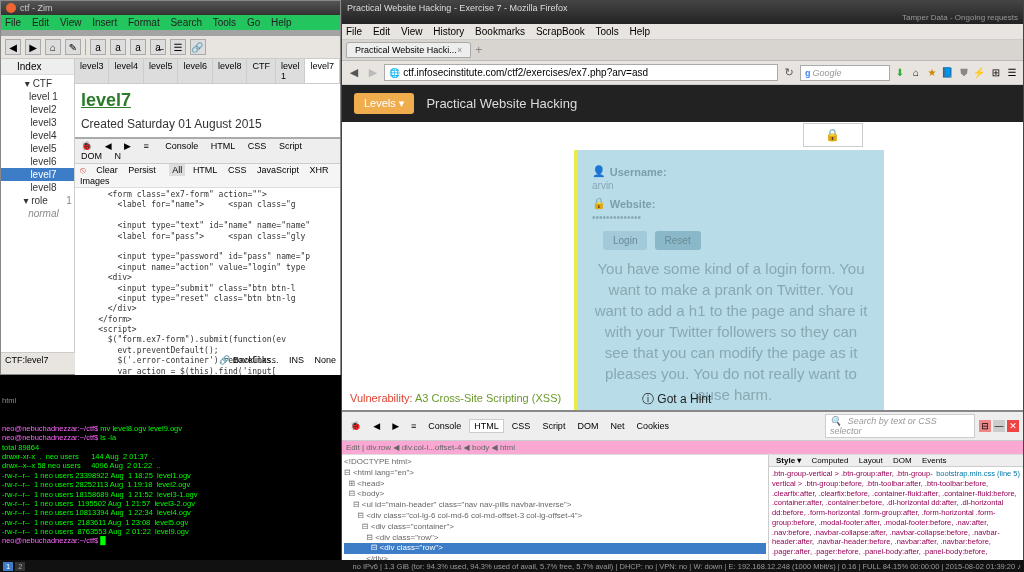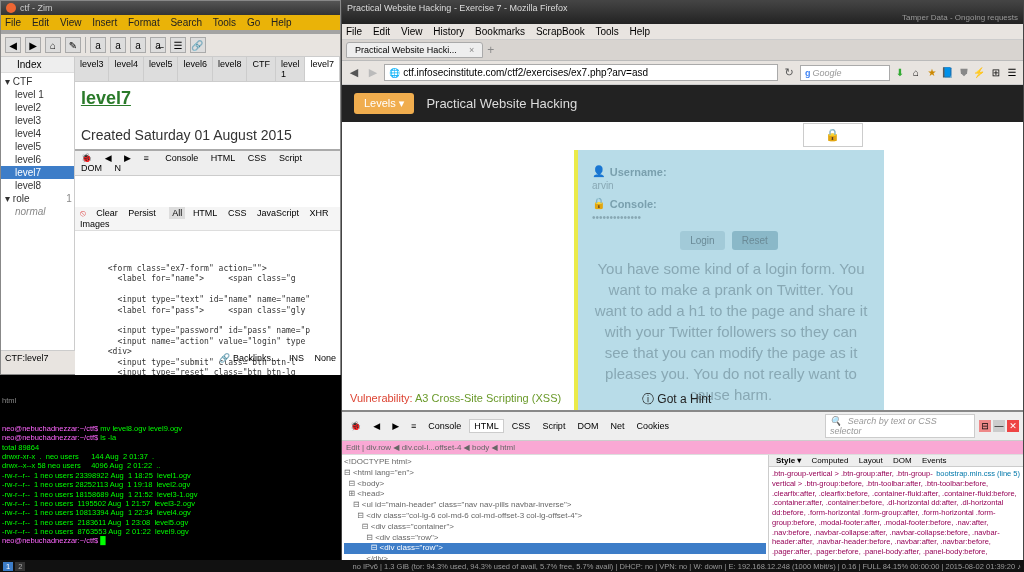--- a/index.html
+++ b/index.html
@@ -2,80 +2,80 @@
 <html><head>
 <meta charset="utf-8">
 <style>
 * { margin: 0; padding: 0; box-sizing: border-box; font-family: sans-serif; }
 body { width: 1024px; height: 572px; background: #000; position: relative; overflow: hidden; font-size: 10px; }
 
 
 .zim { position: absolute; left: 0; top: 0; width: 341px; height: 375px; background: #e8e4e0; border: 1px solid #888; }
 .zim-title { background: linear-gradient(#555,#333); color: #ccc; font-size: 9px; padding: 2px 5px; display: flex; align-items: center; }
 .zim-title-icon { width: 10px; height: 10px; background: #e63; border-radius: 50%; margin-right: 4px; }
-.zim-menu { background: #eab308; padding: 2px 4px; font-size: 10px; color: #222; border-bottom: 4px solid #a3a3a3; }
+.zim-menu { background: #22c55e; padding: 2px 4px; font-size: 10px; color: #222; border-bottom: 6px solid #a3a3a3; }
 .zim-menu span { margin-right: 8px; cursor: pointer; }
 .zim-toolbar { background: #e8e4e0; padding: 3px 4px; border-bottom: 1px solid #ccc; display: flex; gap: 4px; }
 .zim-toolbar .tb { width: 16px; height: 16px; background: #ddd; border: 1px solid #aaa; display: flex; align-items: center; justify-content: center; font-size: 10px; }
 .zim-body { display: flex; height: calc(100% - 80px); }
 .zim-sidebar { width: 110px; background: #fff; border-right: 1px solid #ccc; font-size: 10px; overflow: hidden; }
 .zim-sidebar .hdr { padding: 2px 16px; background: #eee; border-bottom: 1px solid #ddd; }
 .zim-tree { padding: 2px 0; }
-.zim-tree div { padding: 1px 2px 1px 14px; color: #333; cursor: pointer; }
+.zim-tree div { padding: 1px 2px 1px 14px; color: #333; cursor: pointer; text-align: center; }
 .zim-tree .root { padding-left: 4px; }
 .zim-tree .sel { background: #3d7dc8; color: #fff; }
 .zim-tree .exp { padding-left: 4px; color: #333; }
 .zim-content { flex: 1; background: #fff; display: flex; flex-direction: column; }
 .zim-tabs { display: flex; background: #e8e4e0; border-bottom: 1px solid #ccc; font-size: 9px; }
 .zim-tabs span { padding: 2px 5px; border-right: 1px solid #ccc; background: #ddd; cursor: pointer; }
 .zim-tabs .active { background: #fff; }
 .zim-page { padding: 6px; }
 .zim-page h1 { color: #2a7a2a; font-size: 18px; font-weight: bold; text-decoration: underline; }
-.zim-page .date { font-size: 14px; color: #333; margin-top: 18px; }
-.zim-devtools { border-top: 2px solid #aaa; flex: 1; display: flex; flex-direction: column; font-size: 9px; gap: 31px; }
+.zim-page .date { font-size: 12px; color: #333; margin-top: 6px; }
+.zim-devtools { border-top: 2px solid #aaa; flex: 1; display: flex; flex-direction: column; font-size: 9px; }
 .zim-dt-tabs { background: #eee; padding: 2px; border-bottom: 1px solid #ccc; }
 .zim-dt-tabs span { padding: 1px 4px; margin-right: 2px; }
 .zim-dt-row2 { background: #f5f5f5; padding: 1px 2px; border-bottom: 1px solid #ddd; }
 .zim-dt-row2 span { padding: 1px 3px; margin-right: 2px; }
 .zim-dt-code { flex: 1; background: #fff; font-family: monospace; font-size: 8px; padding: 2px 4px; color: #333; overflow: hidden; white-space: pre; line-height: 1.3; }
 .zim-status { background: #e8e4e0; border-top: 1px solid #ccc; padding: 2px 4px; font-size: 9px; display: flex; justify-content: space-between; }
 .zim-status .right span { margin-left: 8px; }
 
 
 .term { position: absolute; left: 0; top: 375px; width: 341px; height: 185px; background: #000; color: #0f0; font-family: monospace; font-size: 7.5px; padding: 2px; line-height: 1.25; white-space: pre; overflow: hidden; }
 .term .prompt { color: #ff66ff; }
 .term .green { color: #0f0; }
 
 
 .ff { position: absolute; left: 341px; top: 0; width: 683px; height: 560px; background: #e8e4e0; border: 1px solid #444; }
 .ff-title { background: linear-gradient(#444,#222); color: #ddd; font-size: 9px; padding: 2px 5px; display: flex; justify-content: space-between; flex-direction: column; }
 .ff-title .tamper { color: #999; font-size: 8px; text-align: right; }
 .ff-menu { background: #e8e4e0; padding: 2px 4px; font-size: 10px; border-bottom: 1px solid #ccc; }
 .ff-menu span { margin-right: 8px; cursor: pointer; }
 .ff-tabbar { background: #d8d4d0; padding: 2px 4px; border-bottom: 1px solid #bbb; display: flex; align-items: center; }
-.ff-tab { background: #eee; border: 1px solid #aaa; border-radius: 3px 3px 0 0; padding: 2px 8px; font-size: 9px; display: flex; align-items: center; gap: 12px; }
+.ff-tab { background: #eee; border: 1px solid #aaa; border-radius: 3px 3px 0 0; padding: 2px 8px; font-size: 9px; display: flex; align-items: center; gap: 0; }
 .ff-tab .x { color: #888; cursor: pointer; }
 .ff-plus { margin-left: 4px; color: #888; cursor: pointer; font-size: 12px; }
 .ff-urlbar { background: #e8e4e0; padding: 3px 4px; display: flex; align-items: center; gap: 3px; border-bottom: 1px solid #ccc; }
 .ff-nav { width: 16px; height: 16px; display: flex; align-items: center; justify-content: center; cursor: pointer; color: #555; font-size: 11px; }
 .ff-url { flex: 1; background: #fff; border: 1px solid #aaa; padding: 2px 4px; font-size: 10px; display: flex; align-items: center; }
 .ff-url .globe { margin-right: 3px; font-size: 9px; }
 .ff-search { width: 90px; background: #fff; border: 1px solid #aaa; padding: 2px 4px; font-size: 9px; display: flex; align-items: center; }
 .ff-icons { display: flex; gap: 2px; }
 .ff-icons span { width: 14px; height: 14px; font-size: 10px; display: flex; align-items: center; justify-content: center; cursor: pointer; }
 
 .ff-content { height: 325px; background: #fff; position: relative; overflow: hidden; }
 .ff-header { background: #222; color: #fff; padding: 8px 12px; display: flex; align-items: center; }
 .ff-levels-btn { background: #f0ad4e; color: #fff; padding: 4px 10px; border-radius: 3px; font-size: 11px; margin-right: 12px; cursor: pointer; }
 .ff-page-title { font-size: 13px; color: #ddd; }
 .ff-lock-box { position: absolute; right: 160px; top: 38px; width: 60px; height: 24px; background: #fff; border: 1px solid #ccc; display: flex; align-items: center; justify-content: center; font-size: 12px; }
 .login-box { position: absolute; left: 232px; top: 65px; width: 310px; background: #b8dce8; border-left: 4px solid #eaea4a; padding: 10px 14px; font-size: 11px; color: #6a8a96; }
 .login-box .lbl { color: #7aa0ae; font-weight: bold; margin: 5px 0 2px; display: flex; align-items: center; gap: 4px; }
 .login-box .val { color: #88a8b4; font-size: 10px; margin-bottom: 6px; }
-.login-box .btns { margin: 8px 11px; text-align: center; }
+.login-box .btns { margin: 8px 11px; }
 .login-box .btn { display: inline-block; padding: 4px 10px; background: #a2cad8; border-radius: 3px; margin-right: 4px; font-size: 10px; cursor: pointer; }
 .login-box .btn.reset { background: #8ab8c8; }
 .login-box .desc { font-size: 15px; color: #88a8b4; text-align: center; margin-top: 8px; line-height: 1.4; }
 .login-box .tag { background: #a8cc68; color: #fff; padding: 1px 4px; border-radius: 2px; }
 .vuln { position: absolute; left: 8px; bottom: 6px; font-size: 11px; }
 .vuln .red { color: #d43; }
 .vuln .grn { color: #6a9a2a; }
 .hint { position: absolute; left: 300px; bottom: 2px; font-size: 12px; color: #222; }
 
 
@@ -284,21 +284,21 @@
       <span>🔒</span>
     </div>
     <div class="login-box">
       <div class="lbl">
           <span>👤</span>
           <span>Username:</span>
         </div>
       <div class="val">arvin</div>
       <div class="lbl">
           <span>🔒</span>
-          <span>Console:</span>
+          <span>Website:</span>
         </div>
       <div class="val">••••••••••••••</div>
       <div class="btns">
         <span class="btn">Login</span>
         <span class="btn reset">Reset</span>
       </div>
       <div class="desc">You have some kind of a login form. You want to make a prank on Twitter. You want to add a h1 to the page and share it with your Twitter followers so they can see that you can modify the page as it pleases you. You do not really want to cause harm.</div>
       <div class="desc">
         <span>Do some magic and add </span><span class="tag">&lt;h1&gt;YOUR NAME HERE&lt;/h1&gt;</span><span> in a way that people who visit the link you provide will be reaching.</span>
       </div>
@@ -327,22 +327,22 @@
         <span class="wb" style="background:#e88">⊟</span>
         <span class="wb" style="background:#ccc">—</span>
         <span class="wb" style="background:#e44;color:#fff">✕</span>
       </div>
     </div>
     <div class="ff-dt-crumb">Edit   |   div.row ◀ div.col-l...offset-4 ◀ body ◀ html</div>
     <div class="ff-dt-body">
       <div class="ff-dt-html" id="dt-html">
           <div class="ln">&lt;!DOCTYPE html&gt;</div>
           <div class="ln">⊟ &lt;html lang="en"&gt;</div>
+          <div class="ln">  ⊞ &lt;head&gt;</div>
           <div class="ln">  ⊟ &lt;body&gt;</div>
-          <div class="ln">  ⊞ &lt;head&gt;</div>
           <div class="ln">    ⊟ &lt;ul id="main-header" class="nav nav-pills navbar-inverse"&gt;</div>
           <div class="ln">      ⊟ &lt;div class="col-lg-6 col-md-6 col-md-offset-3 col-lg-offset-4"&gt;</div>
           <div class="ln">        ⊟ &lt;div class="container"&gt;</div>
           <div class="ln">          ⊟ &lt;div class="row"&gt;</div>
           <div class="ln sel-line">            ⊟ &lt;div class="row"&gt;</div>
           <div class="ln">          &lt;/div&gt;</div>
           <div class="ln">        &lt;/div&gt;</div>
           <div class="ln">    ⊞ &lt;div class="col-md-4 col-md-offset-4 text-center get-hint"&gt;</div>
         </div>
       <div class="ff-dt-css">

